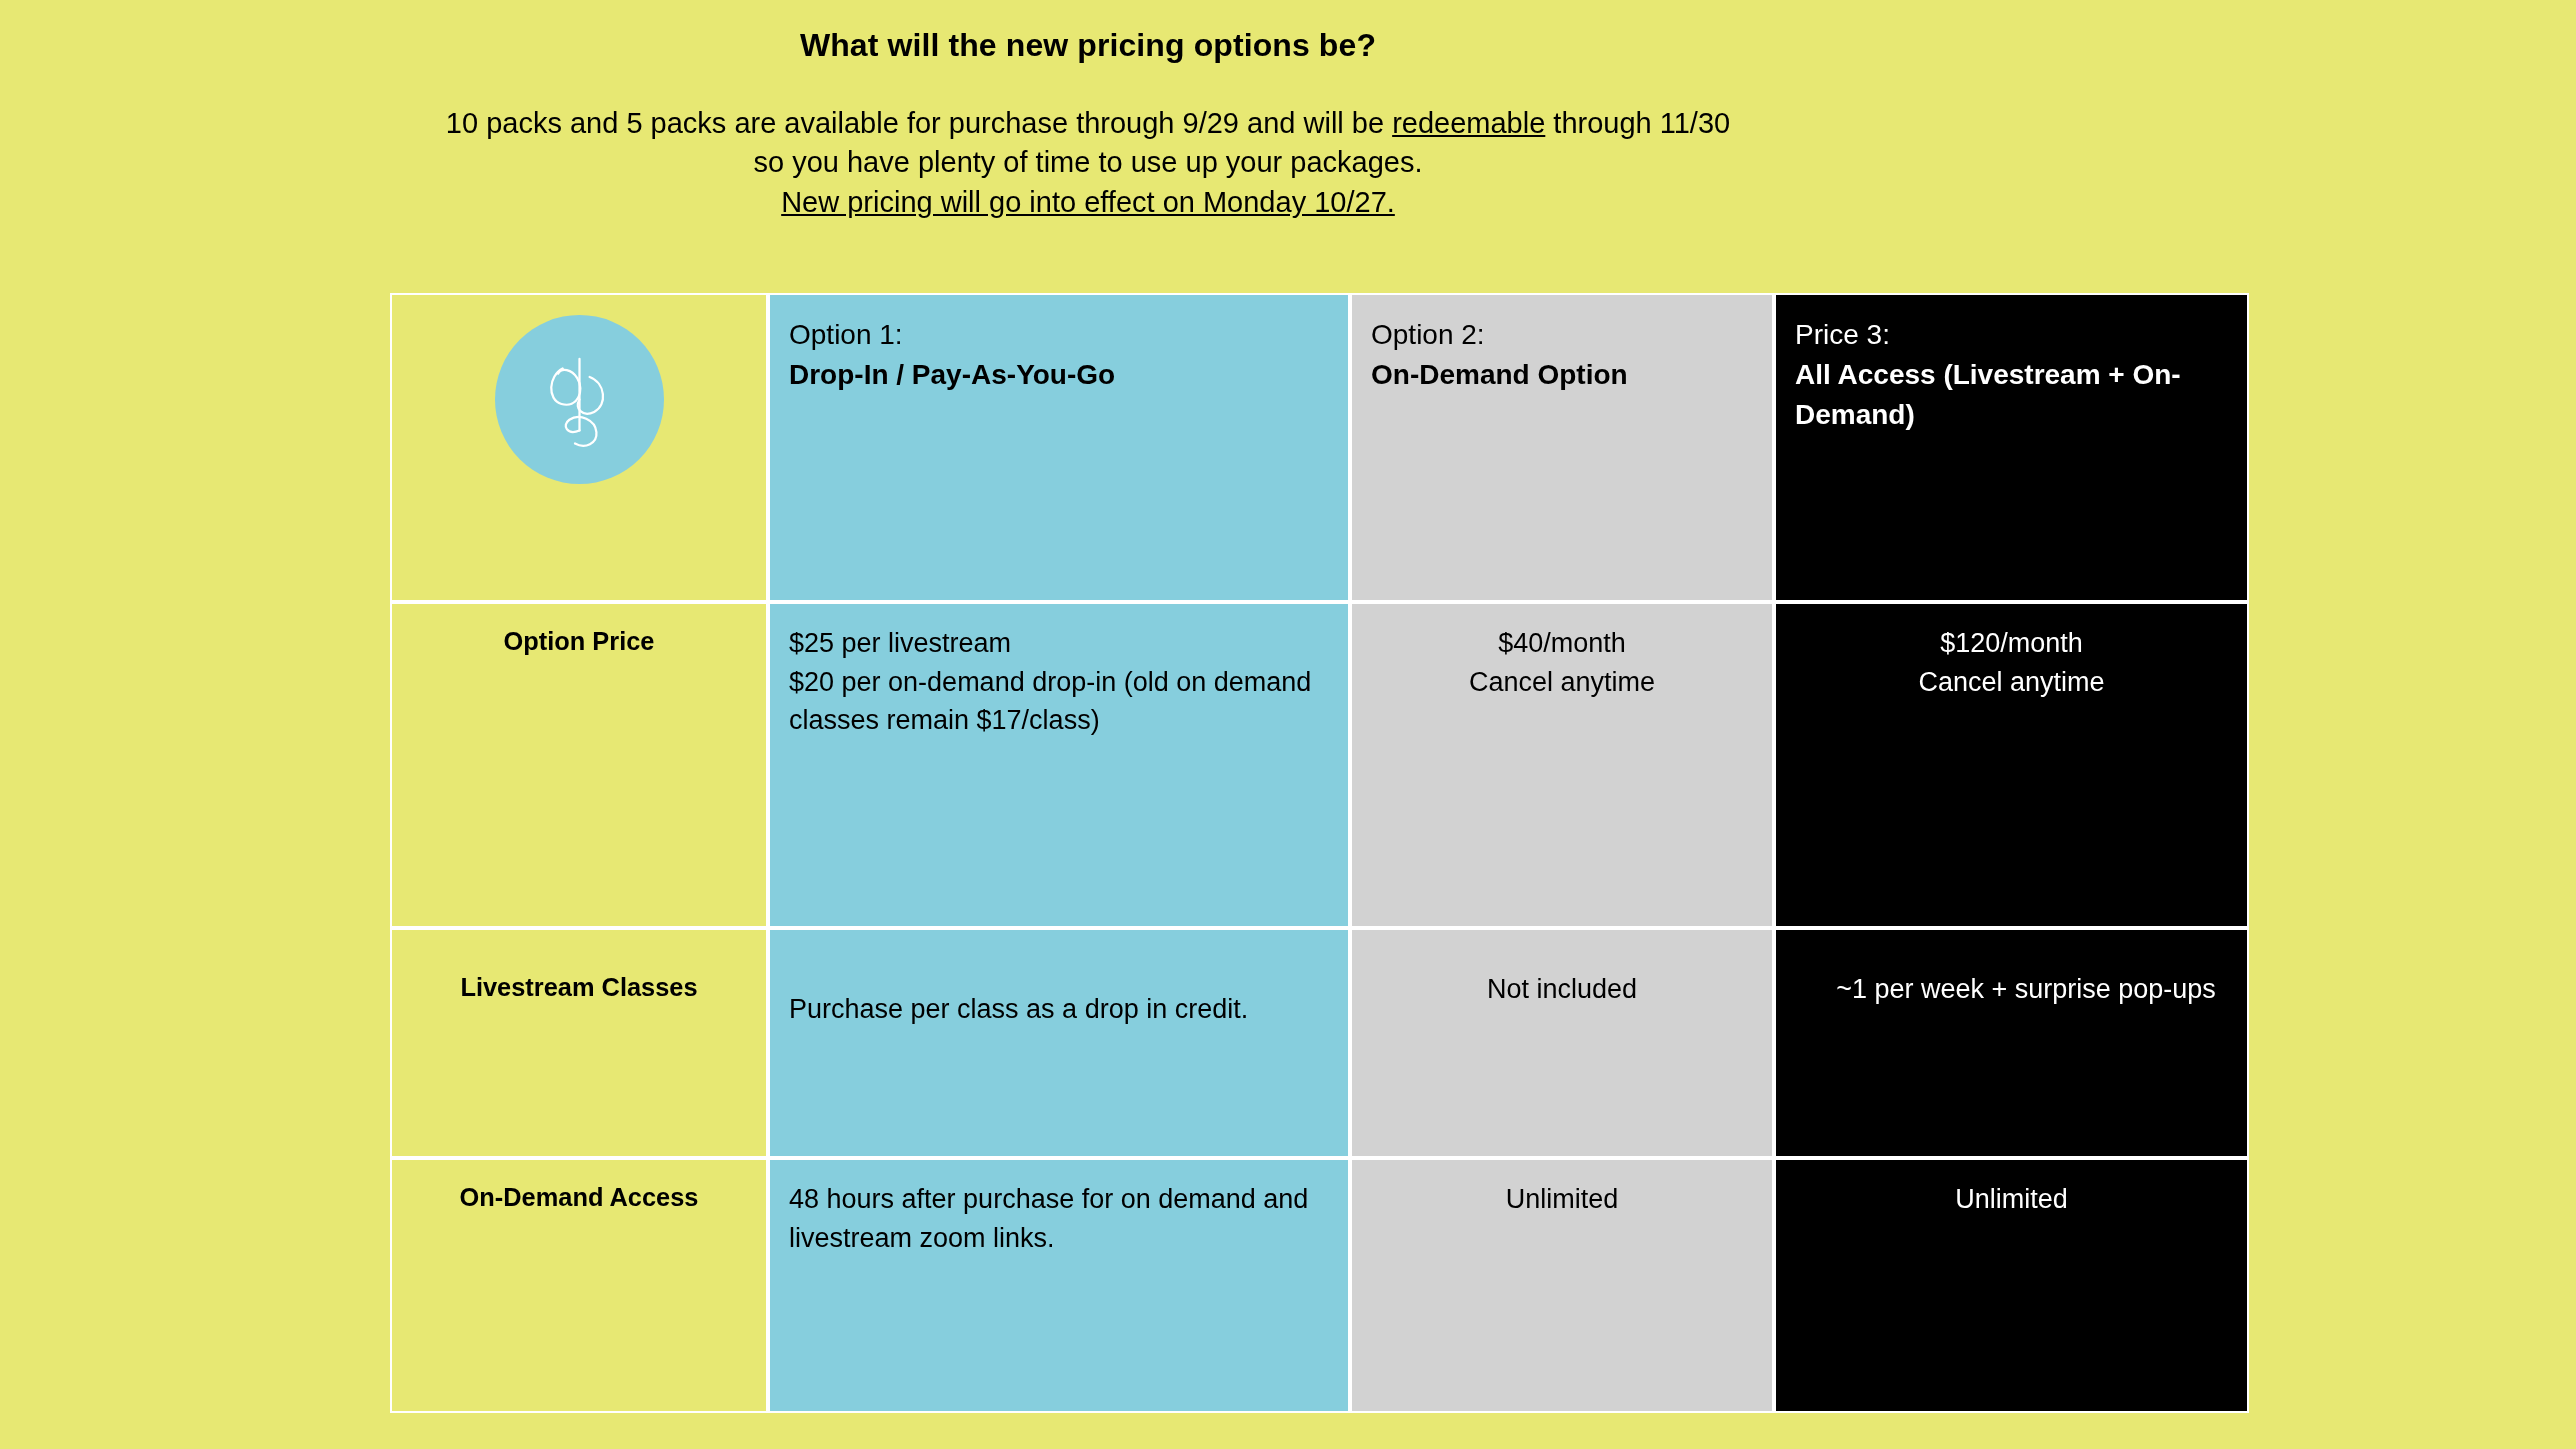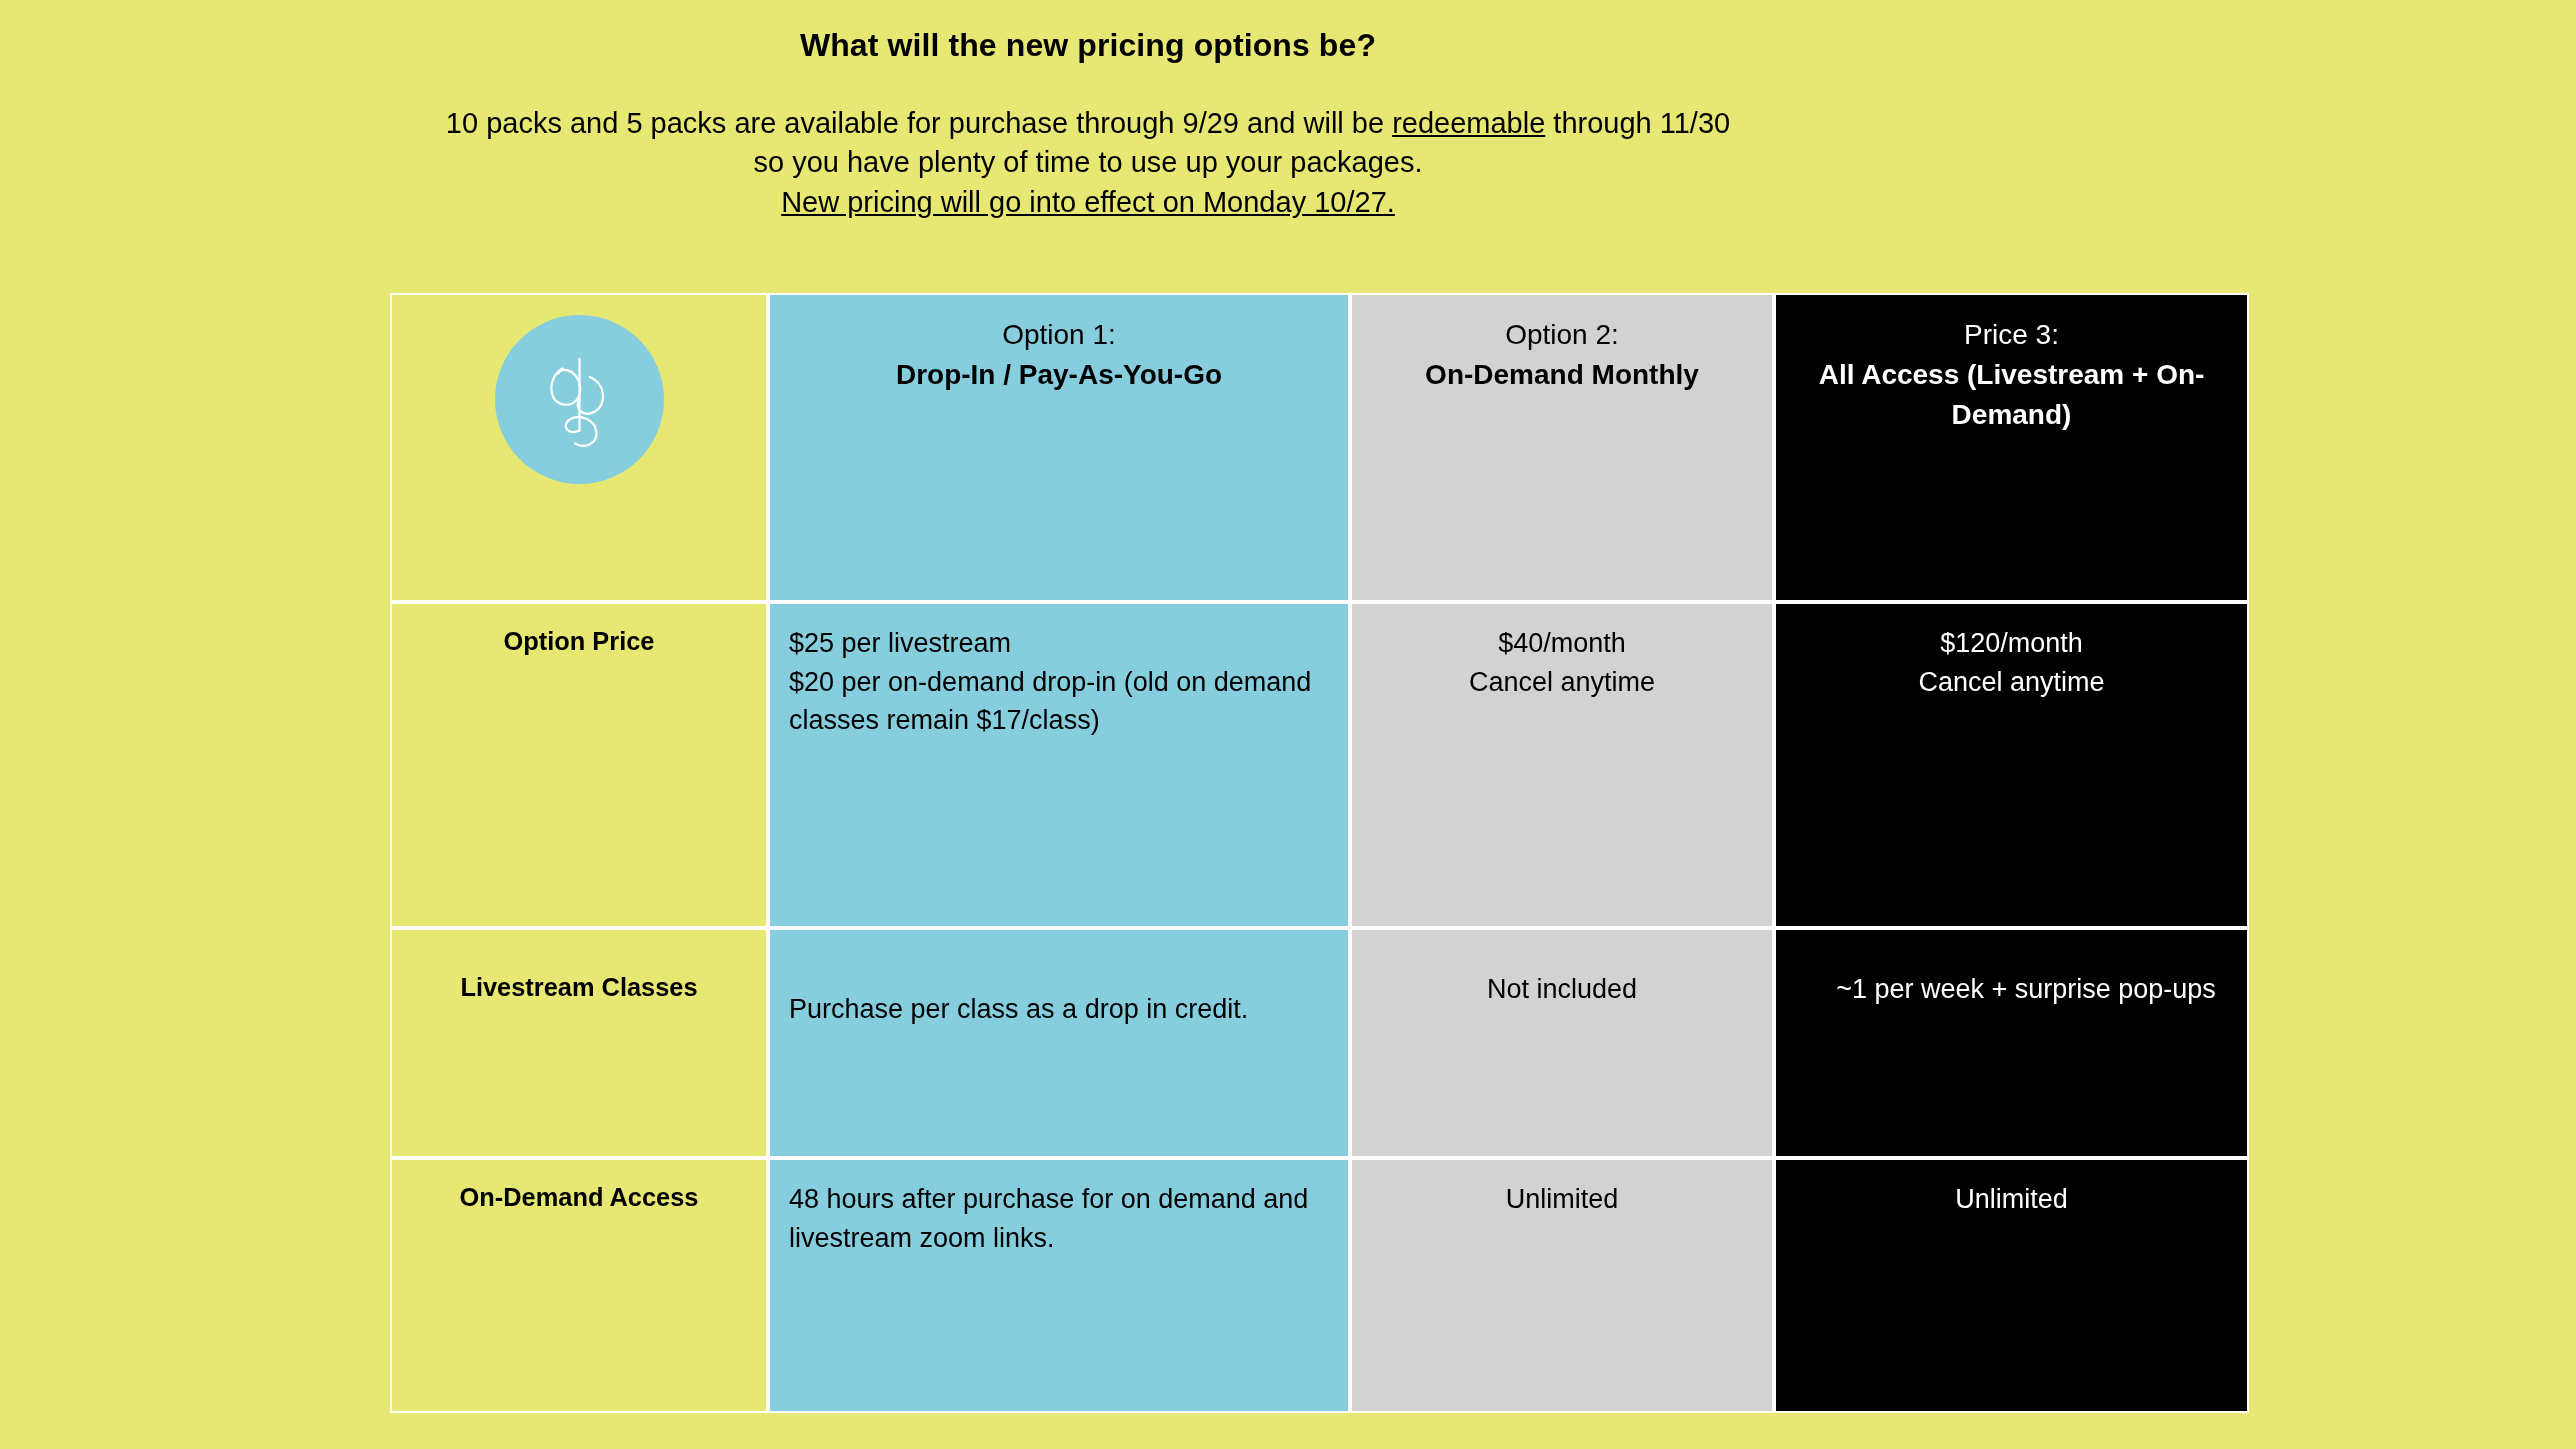--- a/index.html
+++ b/index.html
@@ -82,21 +82,20 @@
     border-radius: 50%;
     background: #86cedd;
     margin: 0 auto;
     position: relative;
   }
   .logo-circle svg {
     position: absolute;
     left: 0; top: 0;
   }
   .header-cell {
-    text-align: center;
     font-size: 28px;
     line-height: 1.42;
     height: 305px;
   }
   .header-cell .sub {
     font-weight: bold;
   }
   .row-label {
     text-align: center;
     font-size: 25.4px;
@@ -157,21 +156,21 @@
           </td>
           <td class="bg-blue">
             <div class="cell-inner header-cell">
               <div>Option 1:</div>
               <div class="sub">Drop-In / Pay-As-You-Go</div>
             </div>
           </td>
           <td class="bg-gray">
             <div class="cell-inner header-cell">
               <div>Option 2:</div>
-              <div class="sub">On-Demand Monthly</div>
+              <div class="sub">On-Demand Option</div>
             </div>
           </td>
           <td class="bg-black">
             <div class="cell-inner header-cell">
               <div>Price 3:</div>
               <div class="sub">All Access  (Livestream + On-Demand)</div>
             </div>
           </td>
         </tr>
 

